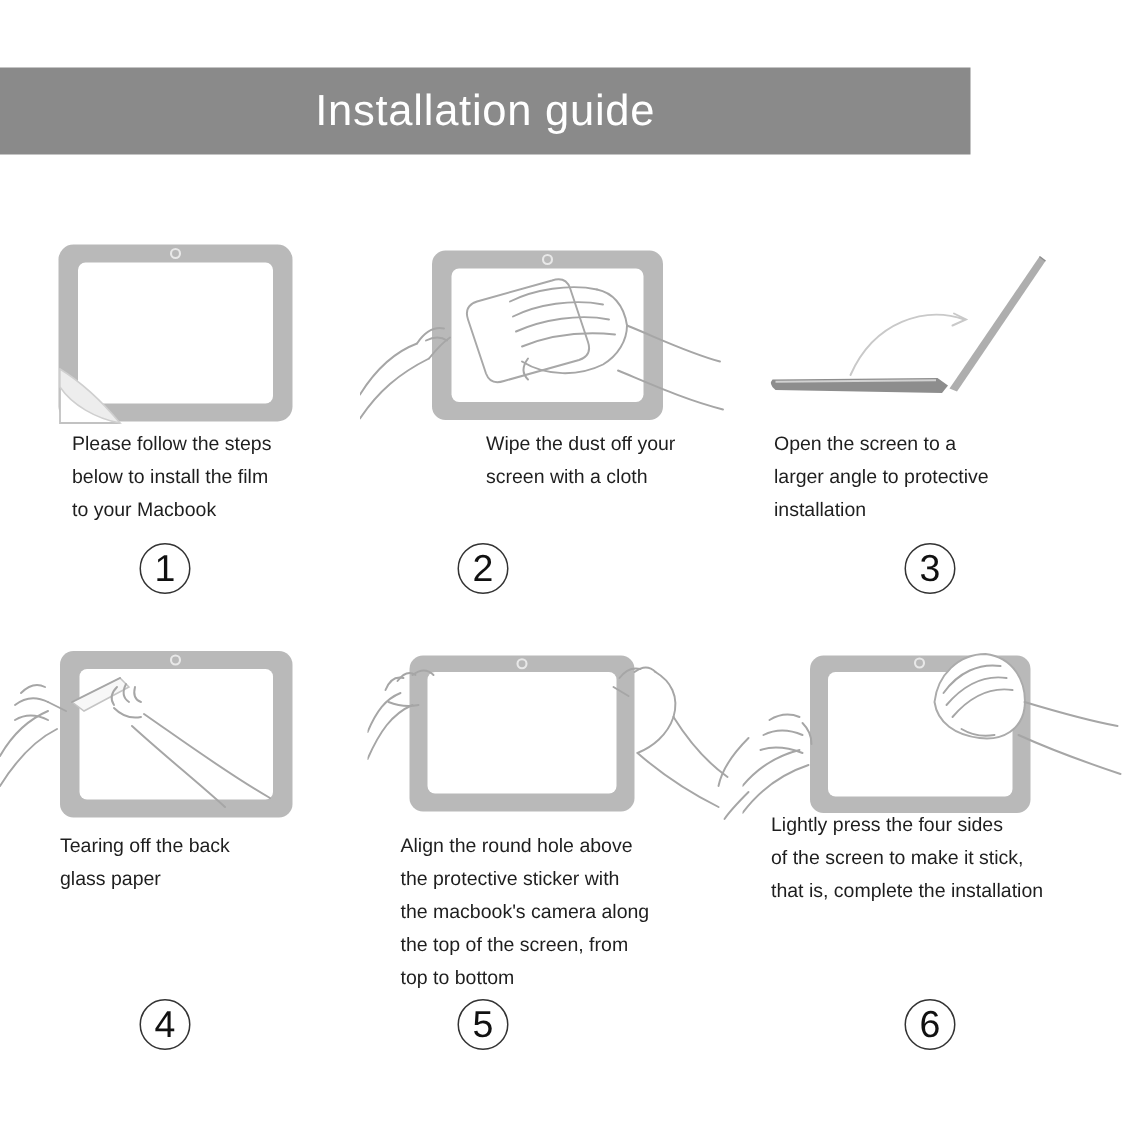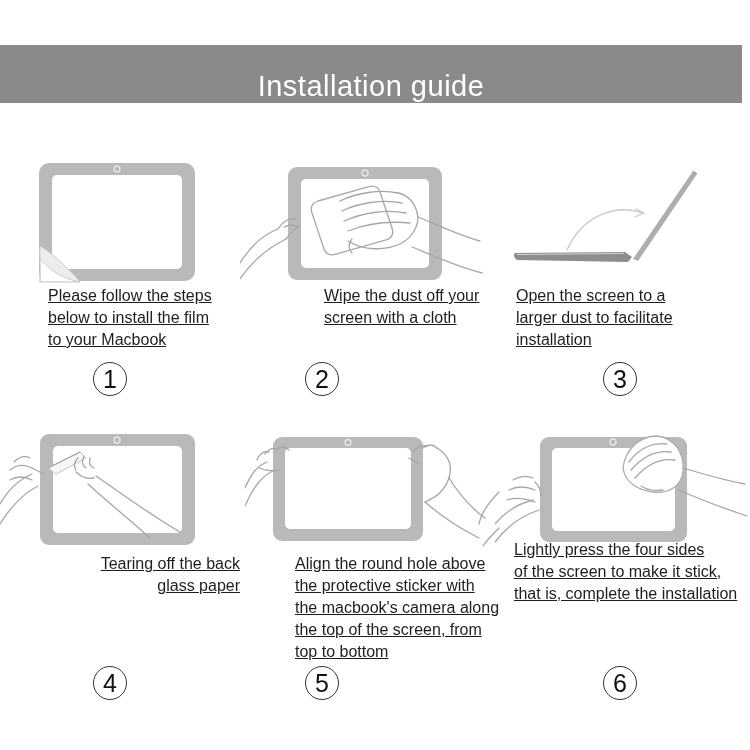--- a/index.html
+++ b/index.html
@@ -1,32 +1,31 @@
 <!DOCTYPE html>
 <html><head>
 <meta charset="utf-8">
 <style>
   html,body{margin:0;padding:0;background:#fff;}
   #canvas{
     position:relative;width:750px;height:750px;background:#ffffff;overflow:hidden;
     font-family:"Liberation Sans", sans-serif;
   }
   .header-bar{
-    position:absolute;left:0;top:45px;width:742px;height:58px;
-    background:#8a8a8a;display:flex;align-items:flex-end;justify-content:center;
+    position:absolute;left:0;top:45px;width:647px;height:58px;
+    background:#8a8a8a;display:flex;align-items:center;justify-content:center;
   }
   .header-title{
     color:#ffffff;font-size:29px;letter-spacing:0.5px;
   }
   .step{position:absolute;}
   .illus{position:absolute;}
   .caption{
-    position:absolute;font-size:16px;line-height:22px;color:#1e1e1e;
+    position:absolute;font-size:13px;line-height:22px;color:#1e1e1e;
     white-space:pre-line;
-    text-decoration:underline;
   }
   .num-circle{
     position:absolute;width:34px;height:34px;border:1.6px solid #333333;border-radius:50%;
     display:flex;align-items:center;justify-content:center;
     font-size:25px;color:#111111;box-sizing:border-box;
   }
   svg{display:block;}
   .ln{stroke:#a6a6a6;stroke-width:1.3;fill:none;stroke-linecap:round;stroke-linejoin:round;}
   .ln-light{stroke:#c9c9c9;stroke-width:1.3;fill:none;stroke-linecap:round;}
   .white-fill{fill:#ffffff;}
@@ -87,21 +86,21 @@
   <div class="step">
     <svg class="illus" style="left:505px;top:158px;" width="210" height="115" viewBox="0 0 210 115">
       <path class="ln-light" d="M62,92 C78,56 112,46 138,55"></path>
       <path class="ln-light" d="M131,51 L139,55 L130,59"></path>
       <path d="M10,95 L120,94 L127,99 L123,104 L12,102 Q7,98 10,95 Z" fill="#8d8d8d"></path>
       <path d="M12,96.5 L119,95.5" stroke="#d2d2d2" stroke-width="1.2" fill="none"></path>
       <polygon points="128,101 188,13 192,16 133,103" fill="#aeaeae"></polygon>
       <path d="M188,13 L192,16" stroke="#8d8d8d" stroke-width="1" fill="none"></path>
     </svg>
     <div class="caption" style="left:516px;top:285px;width:215px;">Open the screen to a
-larger dust to facilitate
+larger angle to protective
 installation</div>
     <div class="num-circle" style="left:603px;top:362px;">3</div>
   </div>
 
   <div class="step">
     <svg class="illus" style="left:0px;top:428px;" width="235" height="125" viewBox="0 0 235 125">
       <rect x="40" y="6" width="155" height="111" rx="9" fill="#b9b9b9"></rect>
       <rect x="53" y="18" width="129" height="87" rx="5" fill="#ffffff"></rect>
       <circle cx="117" cy="12" r="3" fill="#b9b9b9" stroke="#e8e8e8" stroke-width="1.4"></circle>
 
@@ -116,21 +115,21 @@
       <path class="ln" d="M96,48 C122,66 152,88 180,104"></path>
       <path class="ln" d="M88,56 C110,76 130,92 150,110"></path>
 
       <path class="ln" d="M14,34 q8,-8 16,-4"></path>
       <path class="ln" d="M10,42 q10,-8 22,-2"></path>
       <path class="ln" d="M10,52 q10,-6 22,0"></path>
       <path class="ln" d="M32,40 l12,6"></path>
       <path class="ln" d="M0,76 C8,62 18,52 32,46"></path>
       <path class="ln" d="M0,96 C10,80 22,66 38,58"></path>
     </svg>
-    <div class="caption" style="left:40px;top:553px;width:200px;text-align:right;">Tearing off the back
+    <div class="caption" style="left:40px;top:553px;width:200px;">Tearing off the back
 glass paper</div>
     <div class="num-circle" style="left:93px;top:666px;">4</div>
   </div>
 
   <div class="step">
     <svg class="illus" style="left:245px;top:430px;" width="255" height="122" viewBox="0 0 255 122">
       <rect x="28" y="7" width="150" height="104" rx="9" fill="#b9b9b9"></rect>
       <rect x="40" y="18" width="126" height="81" rx="5" fill="#ffffff"></rect>
       <circle cx="103" cy="12.5" r="3" fill="#b9b9b9" stroke="#e8e8e8" stroke-width="1.4"></circle>
 
@@ -145,21 +144,21 @@
       <path class="ln" d="M178,18 q8,-6 14,0"></path>
       <path class="ln" d="M164,28 l10,6"></path>
       <path class="ln" d="M192,18 C202,24 208,34 204,48"></path>
       <path class="ln" d="M204,48 C214,64 226,78 240,88"></path>
       <path class="ln" d="M180,72 C196,86 214,98 234,108"></path>
       <path class="ln" d="M204,48 C200,60 190,68 180,72"></path>
 
       <path class="ln" d="M254,62 C244,72 236,84 234,94"></path>
       <path class="ln" d="M254,98 C248,104 242,110 238,116"></path>
     </svg>
-    <div class="caption" style="left:267px;top:553px;width:225px;margin-left:28px;">Align the round hole above
+    <div class="caption" style="left:267px;top:553px;width:225px;">Align the round hole above
 the protective sticker with
 the macbook's camera along
 the top of the screen, from
 top to bottom</div>
     <div class="num-circle" style="left:305px;top:666px;">5</div>
   </div>
 
   <div class="step">
     <svg class="illus" style="left:495px;top:428px;" width="255" height="122" viewBox="0 0 255 122">
       <rect x="45" y="9" width="147" height="105" rx="9" fill="#b9b9b9"></rect>

